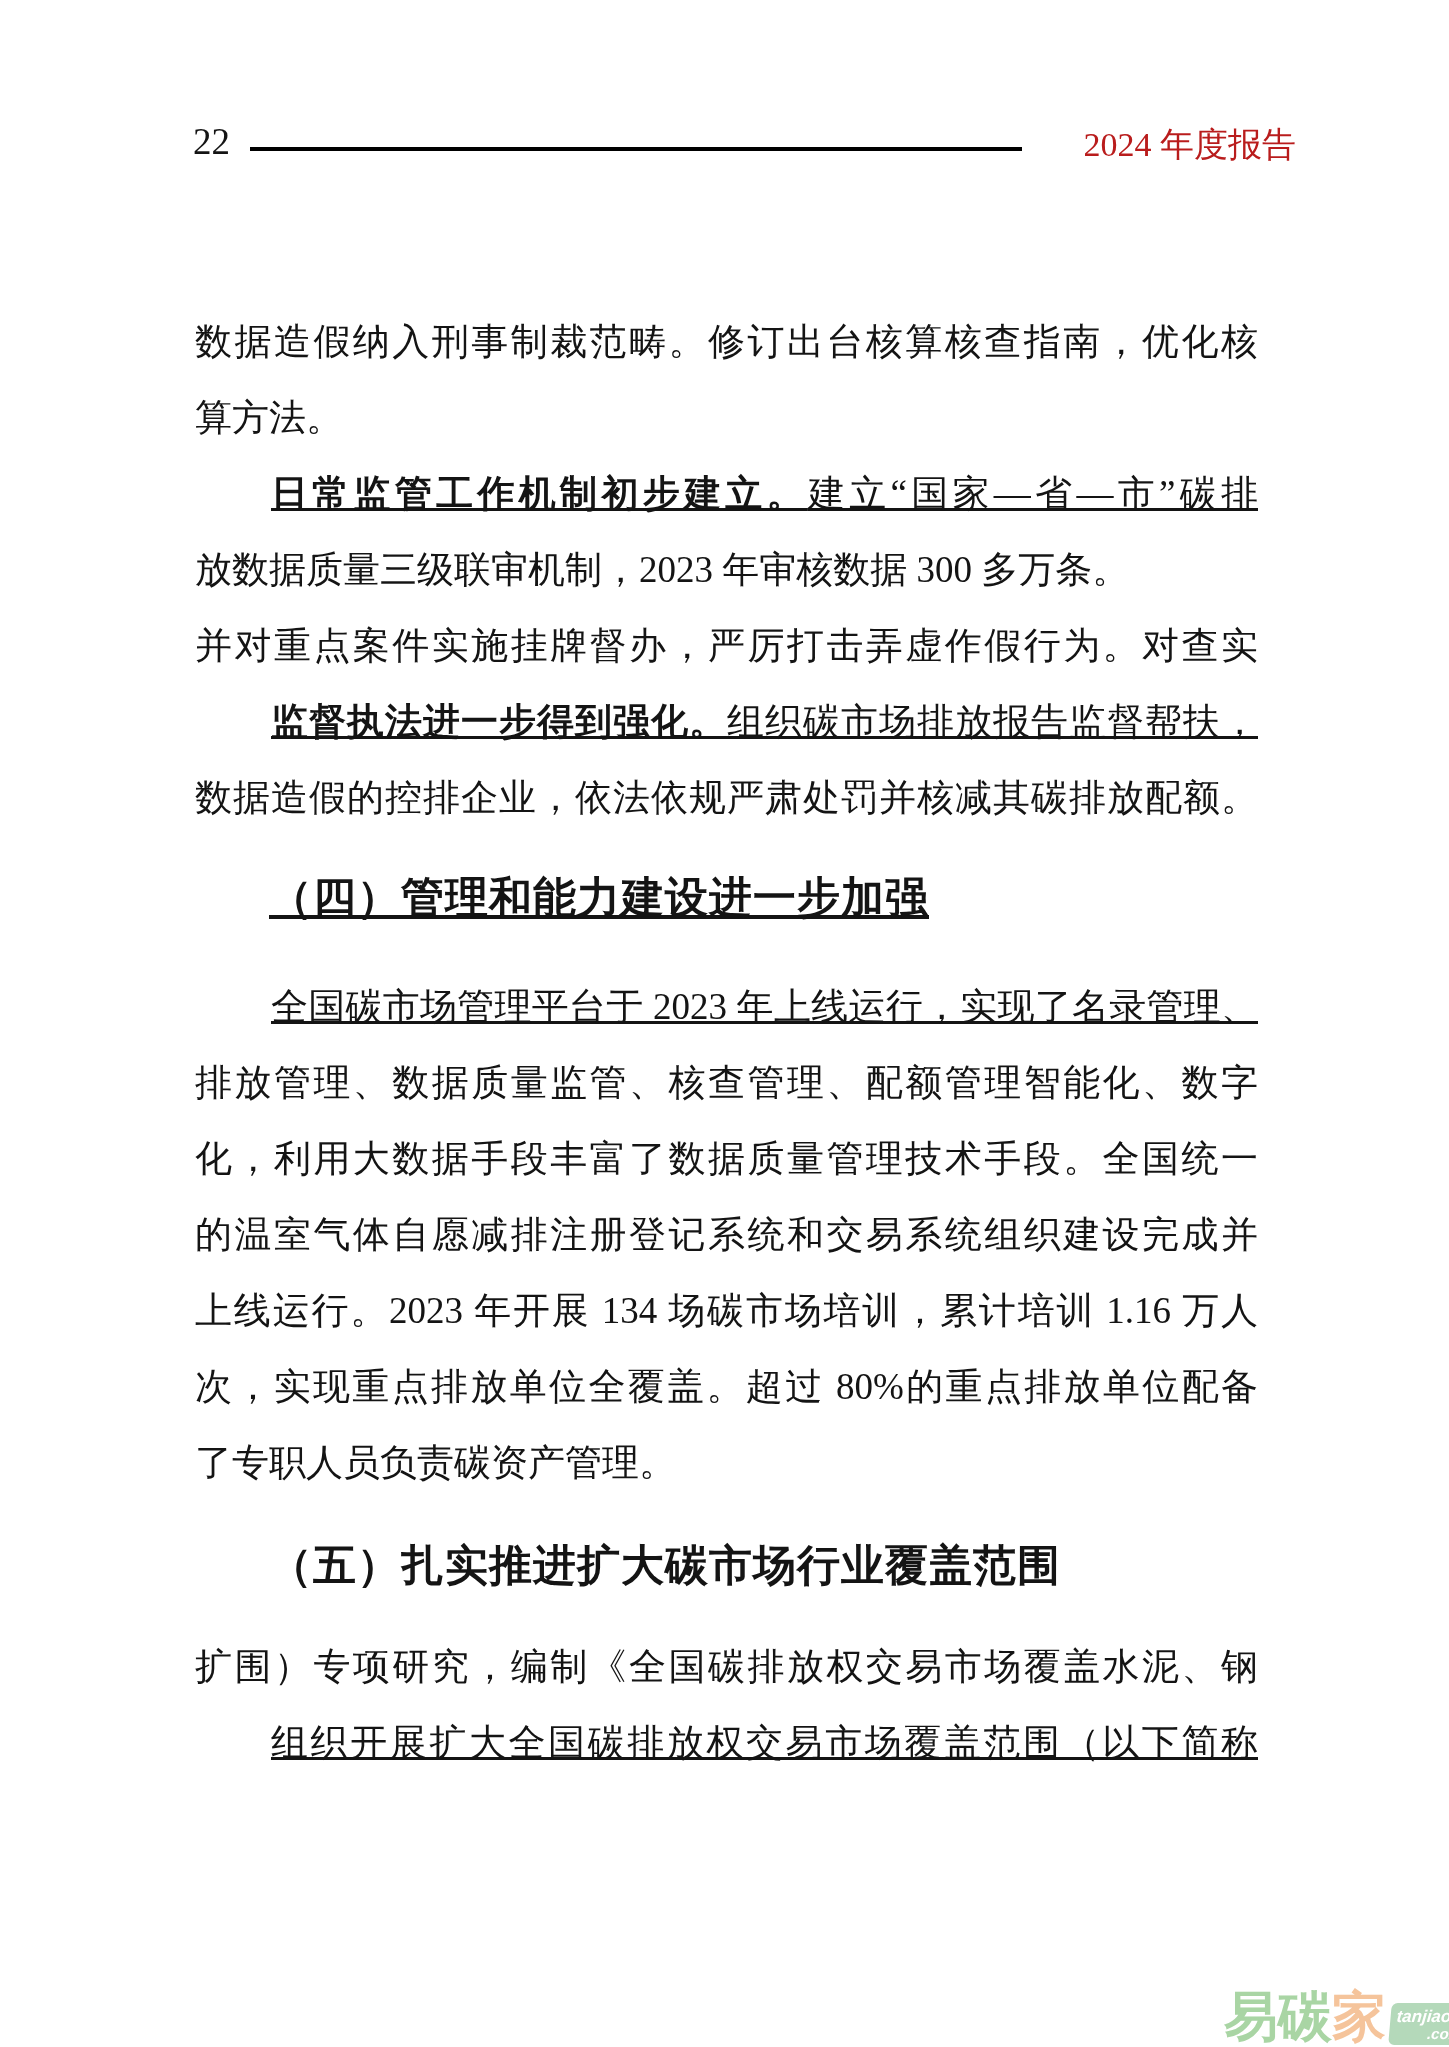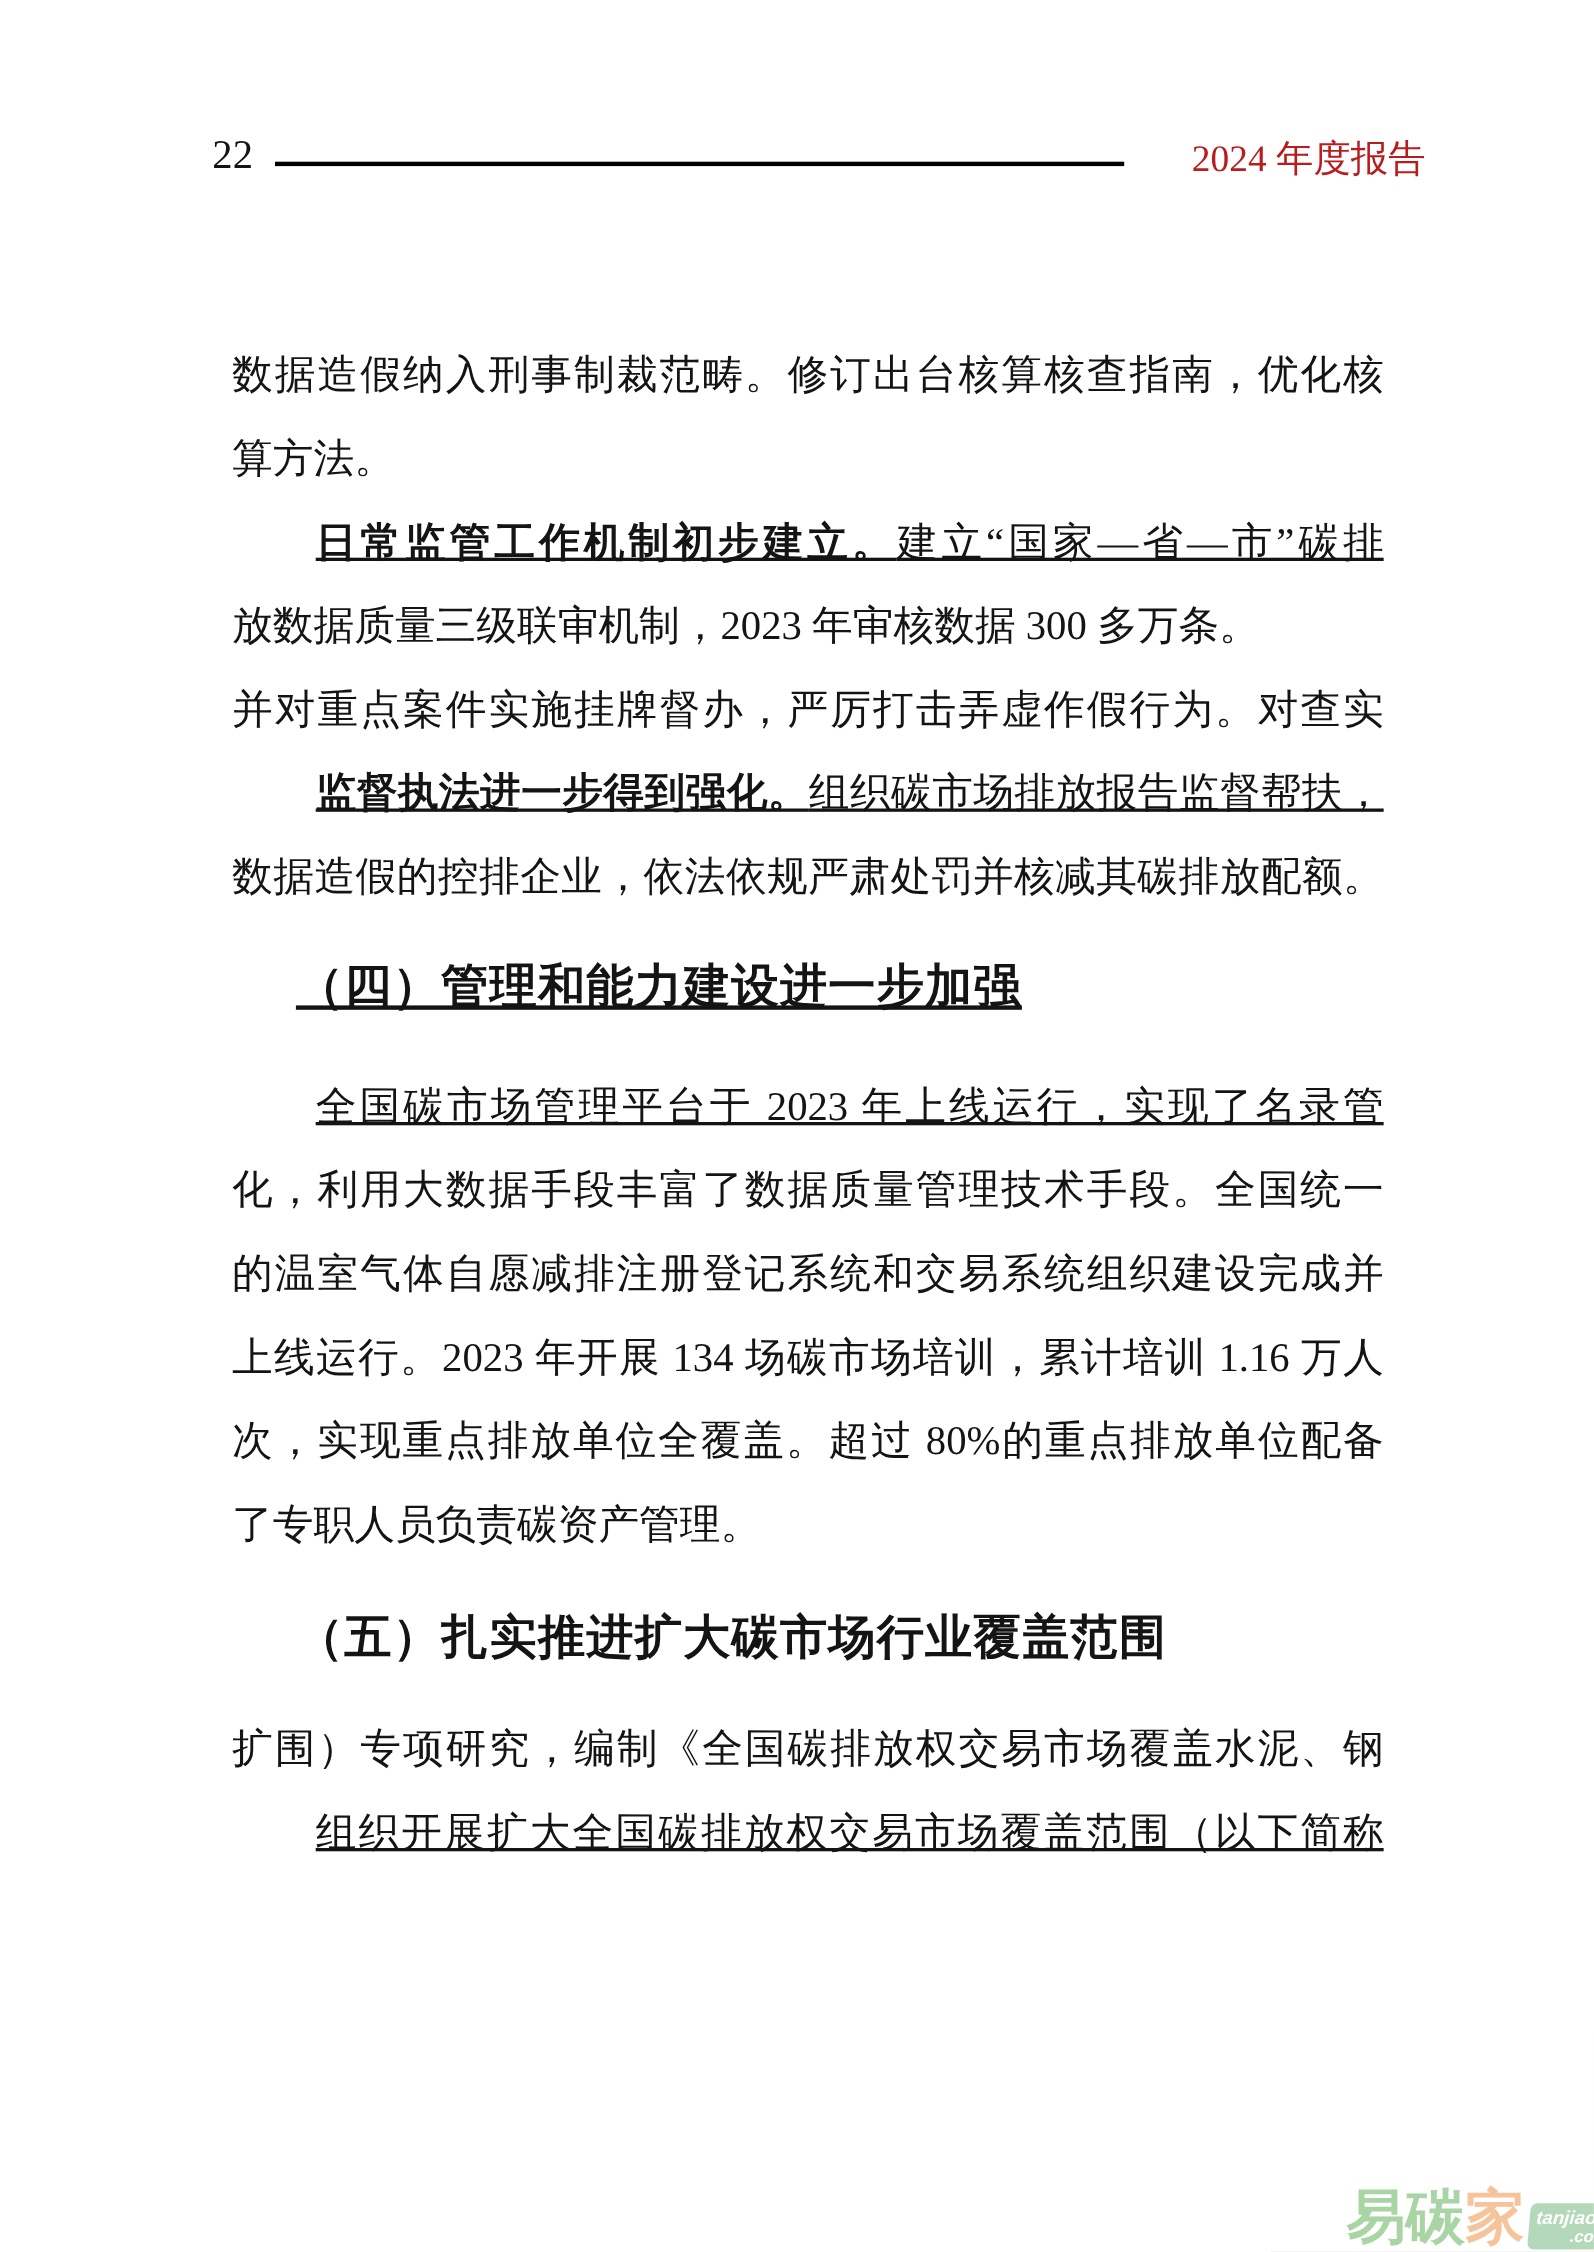--- a/index.html
+++ b/index.html
@@ -28,21 +28,20 @@
   }
   
   .body-text{
     position:absolute;left:195px;top:304px;width:1063px;
   }
   .bline{
     height:76px;line-height:76px;
     font-size:37px;
     overflow:hidden;
     text-align:left;
-    margin-left:16px;
   }
   .just{
     text-align:justify;
     text-align-last:justify;
   }
   .ind{text-indent:76px;text-decoration:underline;}
   .lead{font-weight:700;}
   .sec-heading{
     height:76px;line-height:76px;
     font-size:43px;font-weight:700;
@@ -103,20 +102,21 @@
     <div>
       <div class="bline just">并对重点案件实施挂牌督办，严厉打击弄虚作假行为。对查实</div>
       <div class="bline just ind"><span class="lead">监督执法进一步得到强化。</span><span>组织碳市场排放报告监督帮扶，</span></div>
       <div class="bline just">数据造假的控排企业，依法依规严肃处罚并核减其碳排放配额。</div>
     </div>
 
     <div class="sec-heading h4">（四）管理和能力建设进一步加强</div>
 
     <div>
       <div class="bline just ind">全国碳市场管理平台于 2023 年上线运行，实现了名录管理、</div>
+      <div class="bline just">排放管理、数据质量监管、核查管理、配额管理智能化、数字</div>
       <div class="bline just">化，利用大数据手段丰富了数据质量管理技术手段。全国统一</div>
       <div class="bline just">的温室气体自愿减排注册登记系统和交易系统组织建设完成并</div>
       <div class="bline just">上线运行。2023 年开展 134 场碳市场培训，累计培训 1.16 万人</div>
       <div class="bline just">次，实现重点排放单位全覆盖。超过 80%的重点排放单位配备</div>
       <div class="bline">了专职人员负责碳资产管理。</div>
     </div>
 
     <div class="sec-heading h5">（五）扎实推进扩大碳市场行业覆盖范围</div>
 
     <div>

